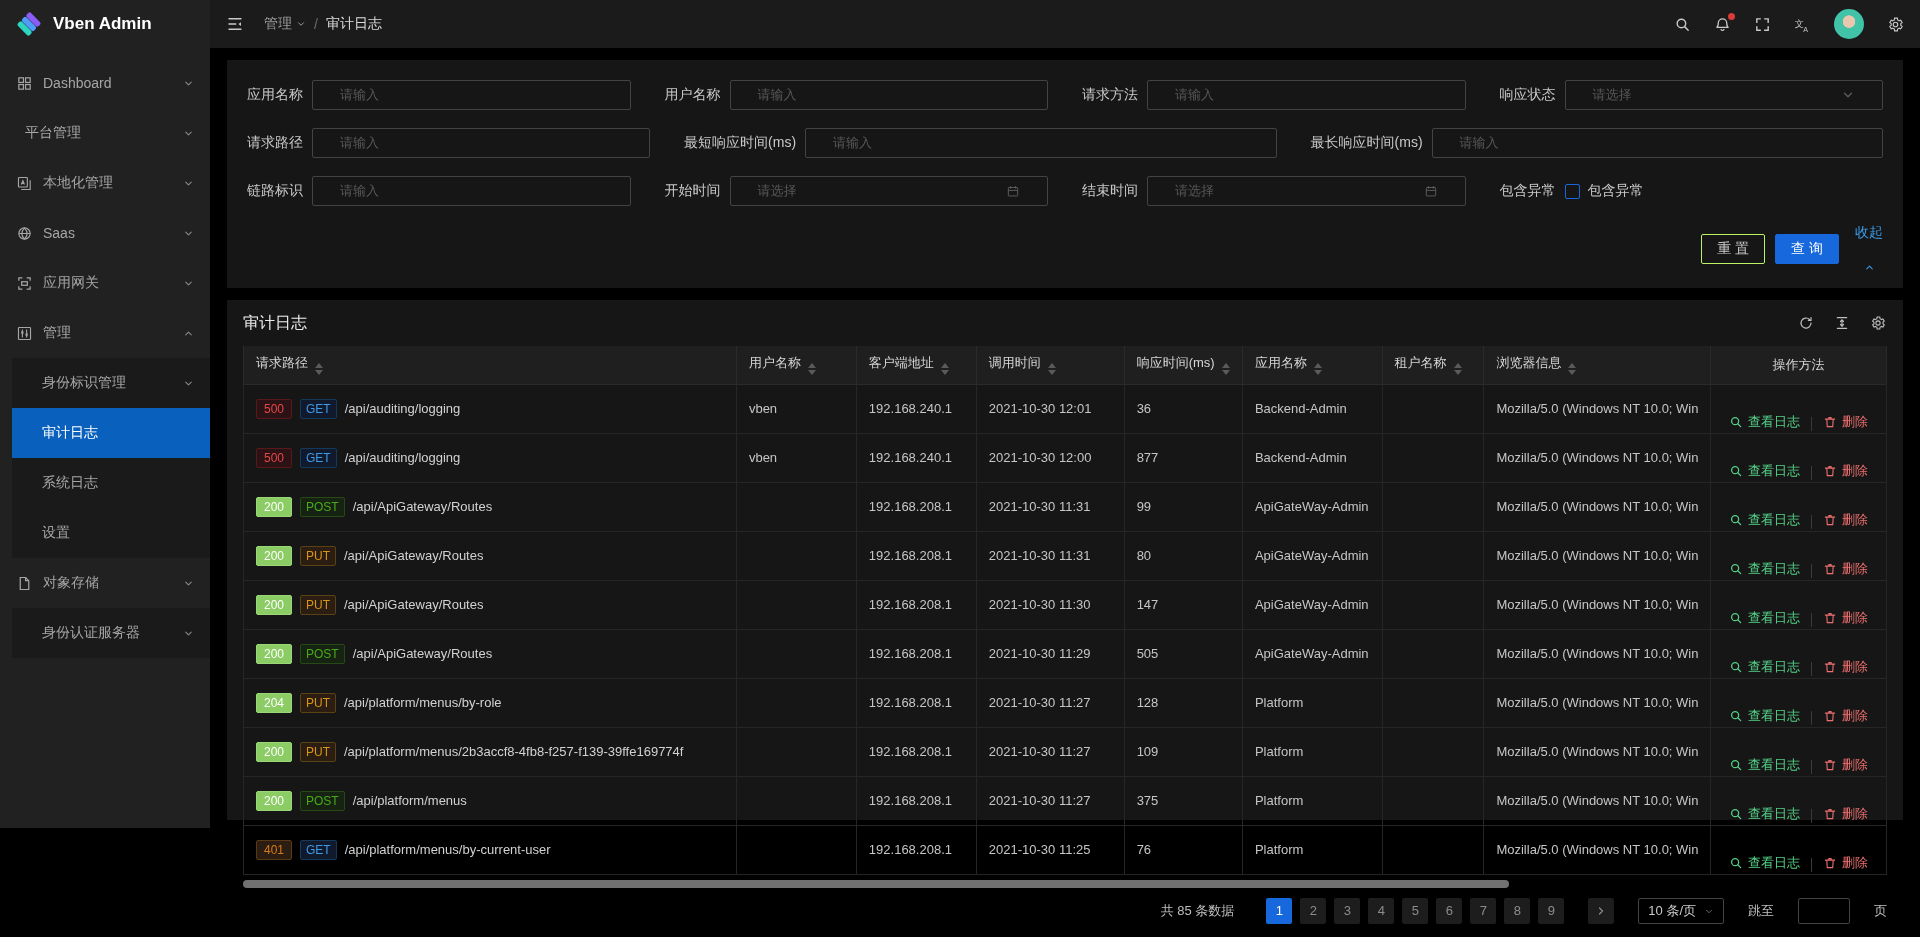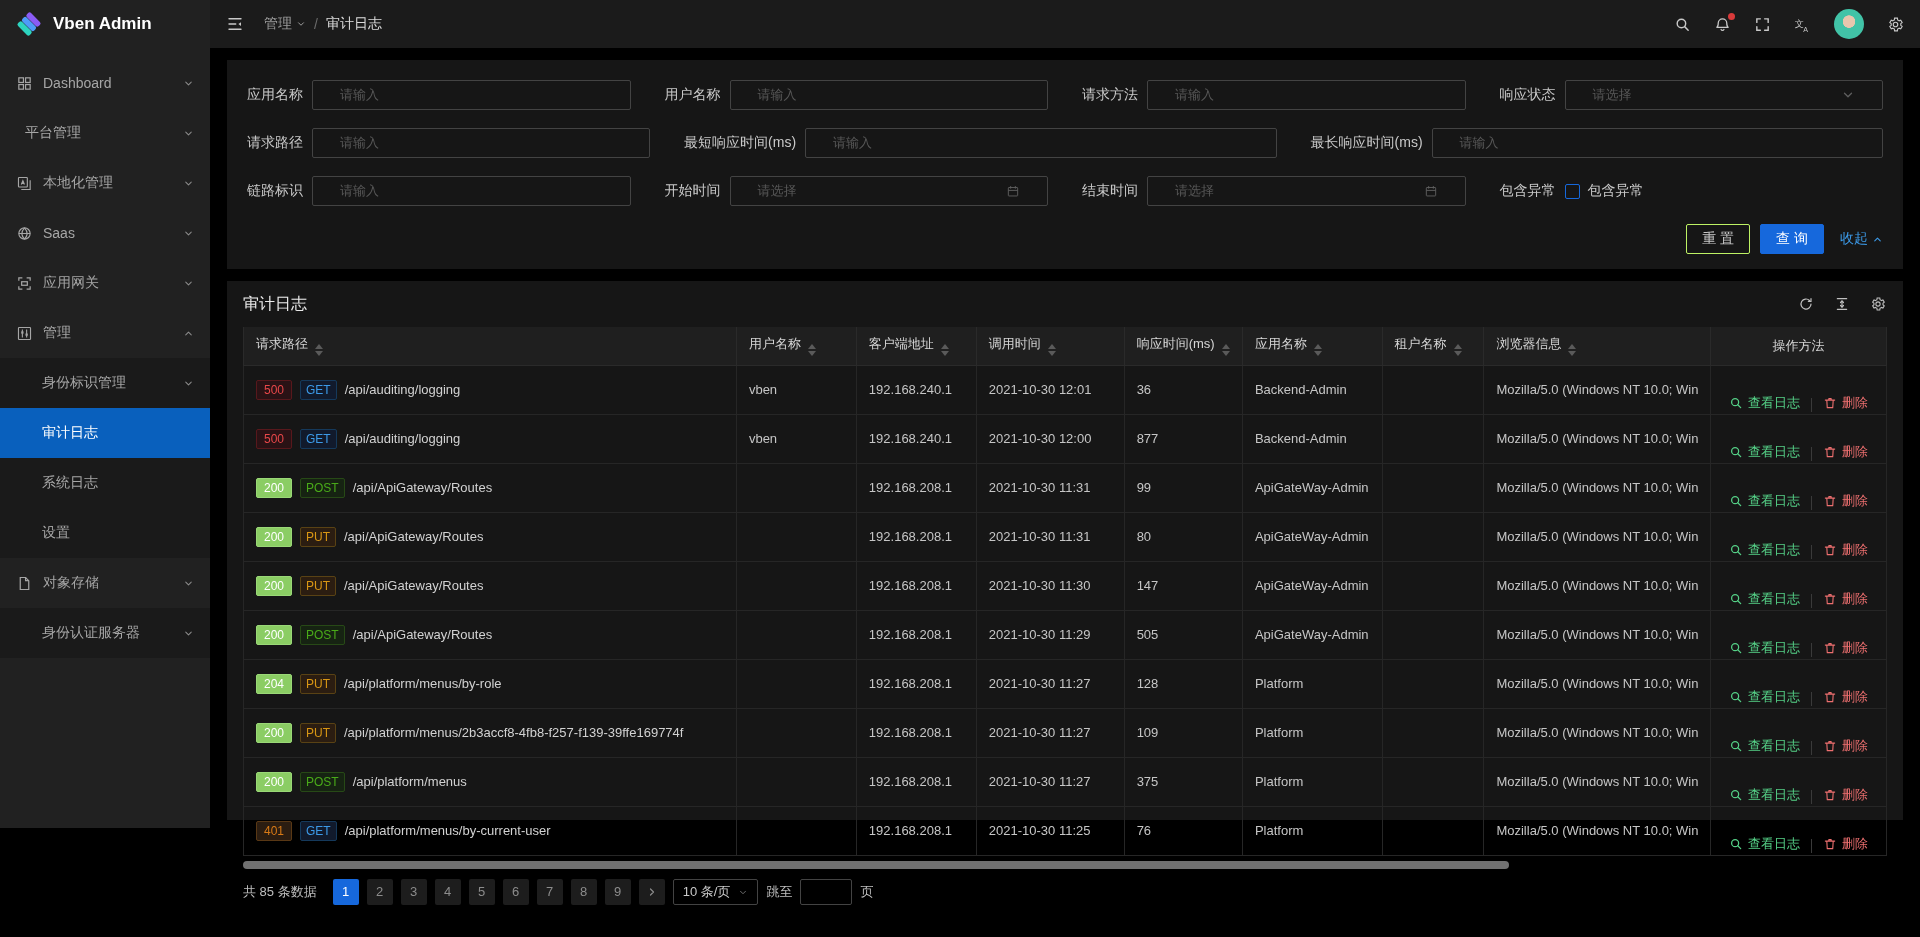--- a/index.html
+++ b/index.html
@@ -13,21 +13,21 @@
   .brand { color:#fff; font-weight:bold; font-size:17px; white-space:nowrap; }
   .menu { padding-top:10px; }
   .menu-item { height:50px; display:flex; align-items:center; padding:0 16px; color:#a6a6a6;
     font-size:14px; cursor:pointer; }
   .menu-item .mi-icon { width:17px; height:17px; margin-right:10px; display:inline-flex; flex:0 0 17px; }
   .mi-icon svg { width:17px; height:17px; }
   .menu-item .mi-label { flex:1; white-space:nowrap; overflow:hidden; }
   .menu-item .chev { width:11px; height:11px; color:#8c8c8c; display:inline-flex; }
   .chev svg { width:11px; height:11px; }
   .menu-item.noicon { padding-left:25px; }
-  .menu-item.sub { padding-left:42px; background:#1a1a1a; }
+  .menu-item.sub { padding-left:30px; background:#1a1a1a;margin-left:12px; }
   .menu-item.active { background:#0960bd; color:#fff; }
 
   
   .main { flex:1; display:flex; flex-direction:column; min-width:0; }
   .topbar { height:48px; background:#1b1b1b; display:flex; align-items:center; padding:0 16px; flex:0 0 48px; }
   .fold { color:#c9c9c9; width:18px; height:18px; display:inline-flex; cursor:pointer; }
   .fold svg { width:18px; height:18px; }
   .breadcrumb { display:flex; align-items:center; margin-left:20px; font-size:14px; gap:8px; }
   .bc-section { color:#9c9c9c; display:flex; align-items:center; gap:4px; cursor:pointer; }
   .bc-sep { color:#6b6b6b; }
@@ -58,22 +58,22 @@
   .suffix svg { width:14px; height:14px; }
   .ctrl.select, .ctrl.date { cursor:pointer; }
   .checkbox { width:15px; height:15px; border:1px solid #1668dc; border-radius:2px; margin-right:8px;
     background:transparent; cursor:pointer; flex:0 0 15px; }
   .check-text { color:#c9c9c9; font-size:14px; }
   .filter-actions { display:flex; justify-content:flex-end; align-items:center; gap:10px; margin-top:2px; }
   .btn { height:30px; padding:0 15px; border-radius:2px; font-size:14px; display:inline-flex;
     align-items:center; cursor:pointer; white-space:nowrap; }
   .btn.ghost { border:1px solid #bef264; color:#c9c9c9; background:transparent; }
   .btn.primary { background:#1668dc; border:1px solid #1668dc; color:#fff; }
-  .link-collapse { color:#3c9ae8; font-size:14px; display:inline-flex; align-items:center; gap:4px;
-    margin-left:6px; cursor:pointer; }
+  .link-collapse { color:#3c9ae8; font-size:14px; display:inline-flex; align-items:center; gap:20px;
+    margin-left:6px; cursor:pointer;flex-direction:column; }
   .link-collapse .chev { width:11px; height:11px; display:inline-flex; }
 
   
   .table-card { flex:1; padding:0 16px 10px; display:flex; flex-direction:column; min-height:0; }
   .tc-header { height:46px; display:flex; align-items:center; flex:0 0 46px; }
   .tc-title { color:#eaeaea; font-size:16px; }
   .tc-tools { margin-left:auto; display:flex; gap:19px; color:#c0c0c0; }
   .tc-tools .tb-icon svg { width:16px; height:16px; }
   table { width:100%; border-collapse:collapse; table-layout:fixed; font-size:13px; }
   thead th { background:#1f1f1f; height:38px; color:#d6d6d6; font-weight:normal; text-align:left;
@@ -98,21 +98,21 @@
   .path-text { color:#d2d2d2; }
   .action-link { display:inline-flex; align-items:center; gap:5px; cursor:pointer; font-size:13px; }
   .action-link svg { width:14px; height:14px; }
   .act-view { color:#55d187;margin-top:28px; }
   .act-del { color:#ed6f6f; }
   .act-divider { display:inline-block; width:1px; height:14px; background:#3a3a3a; margin:0 11px; vertical-align:-2px; }
 
   .hscroll { height:12px; margin-top:3px; display:flex; align-items:center; flex:0 0 12px; }
   .hscroll .thumb { width:77%; height:8px; background:#717171; border-radius:4px; cursor:grab; }
 
-  .pager { display:flex; align-items:center; justify-content:flex-start; gap:8px; margin-top:auto;
+  .pager { display:flex; align-items:center; justify-content:flex-end; gap:24px; margin-top:auto;
     color:#bfbfbf; font-size:13px; padding-top:8px; }
   .pager .total { margin-right:8px; }
   .page-btn { min-width:26px; height:26px; background:#1d1d1d; color:#8c8c8c; display:inline-flex;
     align-items:center; justify-content:center; border-radius:2px; cursor:pointer; font-size:13px; }
   .page-btn.active { background:#1668dc; color:#fff; }
   .page-btn svg { width:12px; height:12px; }
   .page-size { height:26px; border:1px solid #434343; border-radius:2px; padding:0 9px; display:inline-flex;
     align-items:center; gap:8px; color:#c9c9c9; cursor:pointer; }
   .page-size .chev { width:10px; height:10px; display:inline-flex; color:#6b6b6b; }
   .jump-input { width:52px; height:26px; border:1px solid #434343; border-radius:2px; background:transparent;

